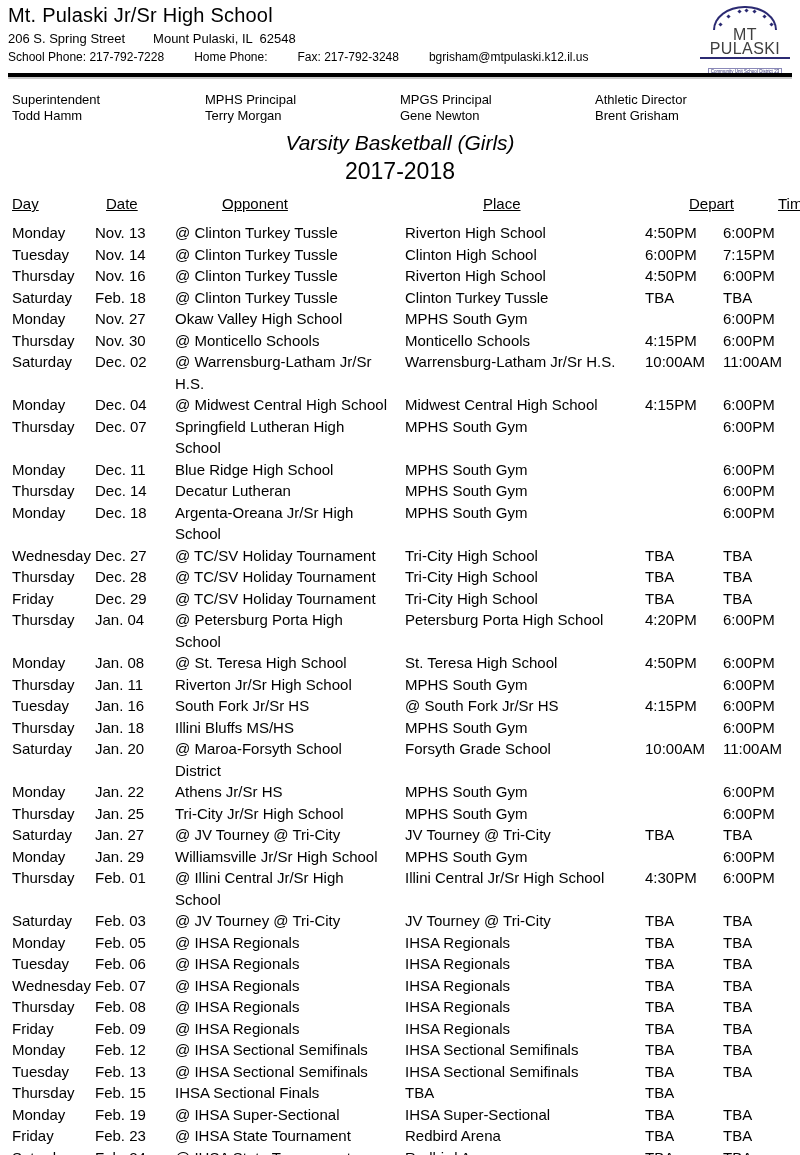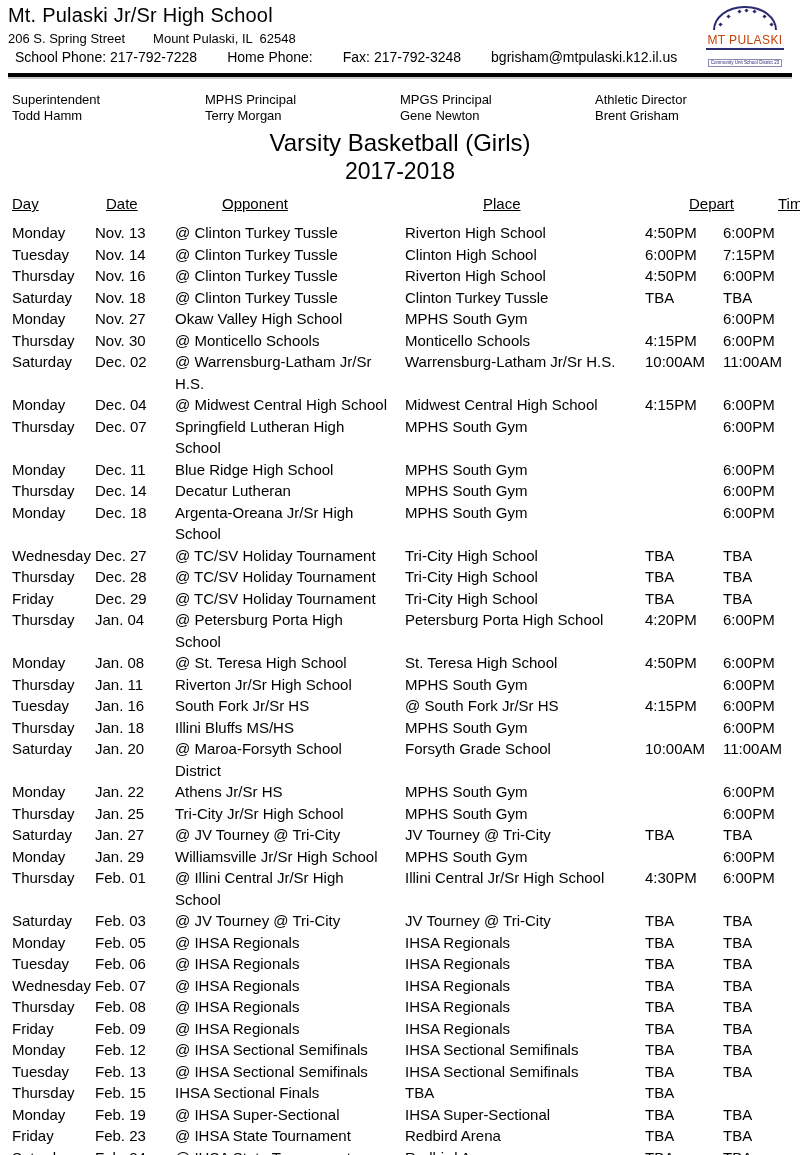--- a/index.html
+++ b/index.html
@@ -5,49 +5,49 @@
   html,body{margin:0;padding:0;background:#fff;}
   .page{
     position:relative;width:800px;height:1155px;background:#ffffff;
     font-family:"Liberation Sans","DejaVu Sans",sans-serif;color:#000;
     overflow:hidden;
   }
   
   .letterhead{position:absolute;top:3px;left:8px;}
   .school-name{font-size:20px;line-height:24px;letter-spacing:0.2px;}
   .address-line{font-size:13px;line-height:16px;margin-top:4px;display:flex;gap:28px;}
-  .contact-line{font-size:14px;line-height:16px;margin-top:2px;display:flex;gap:30px;margin-left:7px;}
+  .contact-line{font-size:12px;line-height:16px;margin-top:2px;display:flex;gap:30px;}
   .pre{white-space:pre;}
   
   .logo{position:absolute;top:6px;right:10px;width:90px;text-align:center;}
   .logo-arc{position:relative;width:64px;height:24px;margin:0 auto;
     border:2px solid #2b2a72;border-bottom:none;
     border-radius:34px 34px 0 0 / 26px 26px 0 0;box-sizing:border-box;}
   .logo-dot{position:absolute;width:3px;height:3px;background:#2b2a72;transform:rotate(45deg);}
   .logo-dot:nth-child(1){left:4px;top:15px;}
   .logo-dot:nth-child(2){left:12px;top:7px;}
   .logo-dot:nth-child(3){left:23px;top:2px;}
   .logo-dot:nth-child(4){left:30px;top:1px;}
   .logo-dot:nth-child(5){left:38px;top:2px;}
   .logo-dot:nth-child(6){left:48px;top:7px;}
   .logo-dot:nth-child(7){left:55px;top:15px;}
-  .logo-wordmark{font-size:12px;line-height:14px;color:#c2410c;letter-spacing:0.4px;
+  .logo-wordmark{font-size:16px;line-height:14px;color:#404040;letter-spacing:0.4px;
     border-bottom:2px solid #2b2a72;display:inline-block;padding:0 1px 1px 1px;margin-top:-2px;}
   .logo-tagline{font-size:4.5px;line-height:6px;color:#2b2a72;border:0.5px solid #8a89b8;
     display:inline-block;padding:0 2px;margin-top:1px;}
   
   .rule{position:absolute;top:73px;left:8px;width:784px;height:4px;background:#000;
     border-bottom:2px solid #c9c9c9;}
   
   .staff{position:absolute;top:92px;left:12px;display:grid;
     grid-template-columns:193px 195px 195px 200px;font-size:13px;line-height:15px;}
   .staff-name{margin-top:1px;}
   
   .title-block{position:absolute;top:129px;left:0;width:800px;text-align:center;}
-  .page-title{font-size:24px;line-height:28px;}
+  .page-title{font-size:21px;line-height:28px;font-style:italic;}
   .season{font-size:23px;line-height:28px;}
   
   .table{position:absolute;top:194px;left:12px;width:782px;font-size:15px;}
   .thead,.row{display:grid;grid-template-columns:83px 80px 230px 240px 78px 67px;}
   .thead{line-height:20px;margin-bottom:8px;gap:11px;}
   .thead .h{text-decoration:underline;}
   .h-opp{padding-left:25px;}
   .h-place{padding-left:45px;}
   .row{line-height:21.5px;align-items:start;}
   .c{padding-right:6px;}
@@ -146,21 +146,21 @@
         <div class="row">
           <div class="c day">Thursday</div>
           <div class="c date">Nov. 16</div>
           <div class="c opponent">@ Clinton Turkey Tussle</div>
           <div class="c place">Riverton High School</div>
           <div class="c depart">4:50PM</div>
           <div class="c time">6:00PM</div>
         </div>
         <div class="row">
           <div class="c day">Saturday</div>
-          <div class="c date">Nov. 18</div>
+          <div class="c date">Feb. 18</div>
           <div class="c opponent">@ Clinton Turkey Tussle</div>
           <div class="c place">Clinton Turkey Tussle</div>
           <div class="c depart">TBA</div>
           <div class="c time">TBA</div>
         </div>
         <div class="row">
           <div class="c day">Monday</div>
           <div class="c date">Nov. 27</div>
           <div class="c opponent">Okaw Valley High School</div>
           <div class="c place">MPHS South Gym</div>

